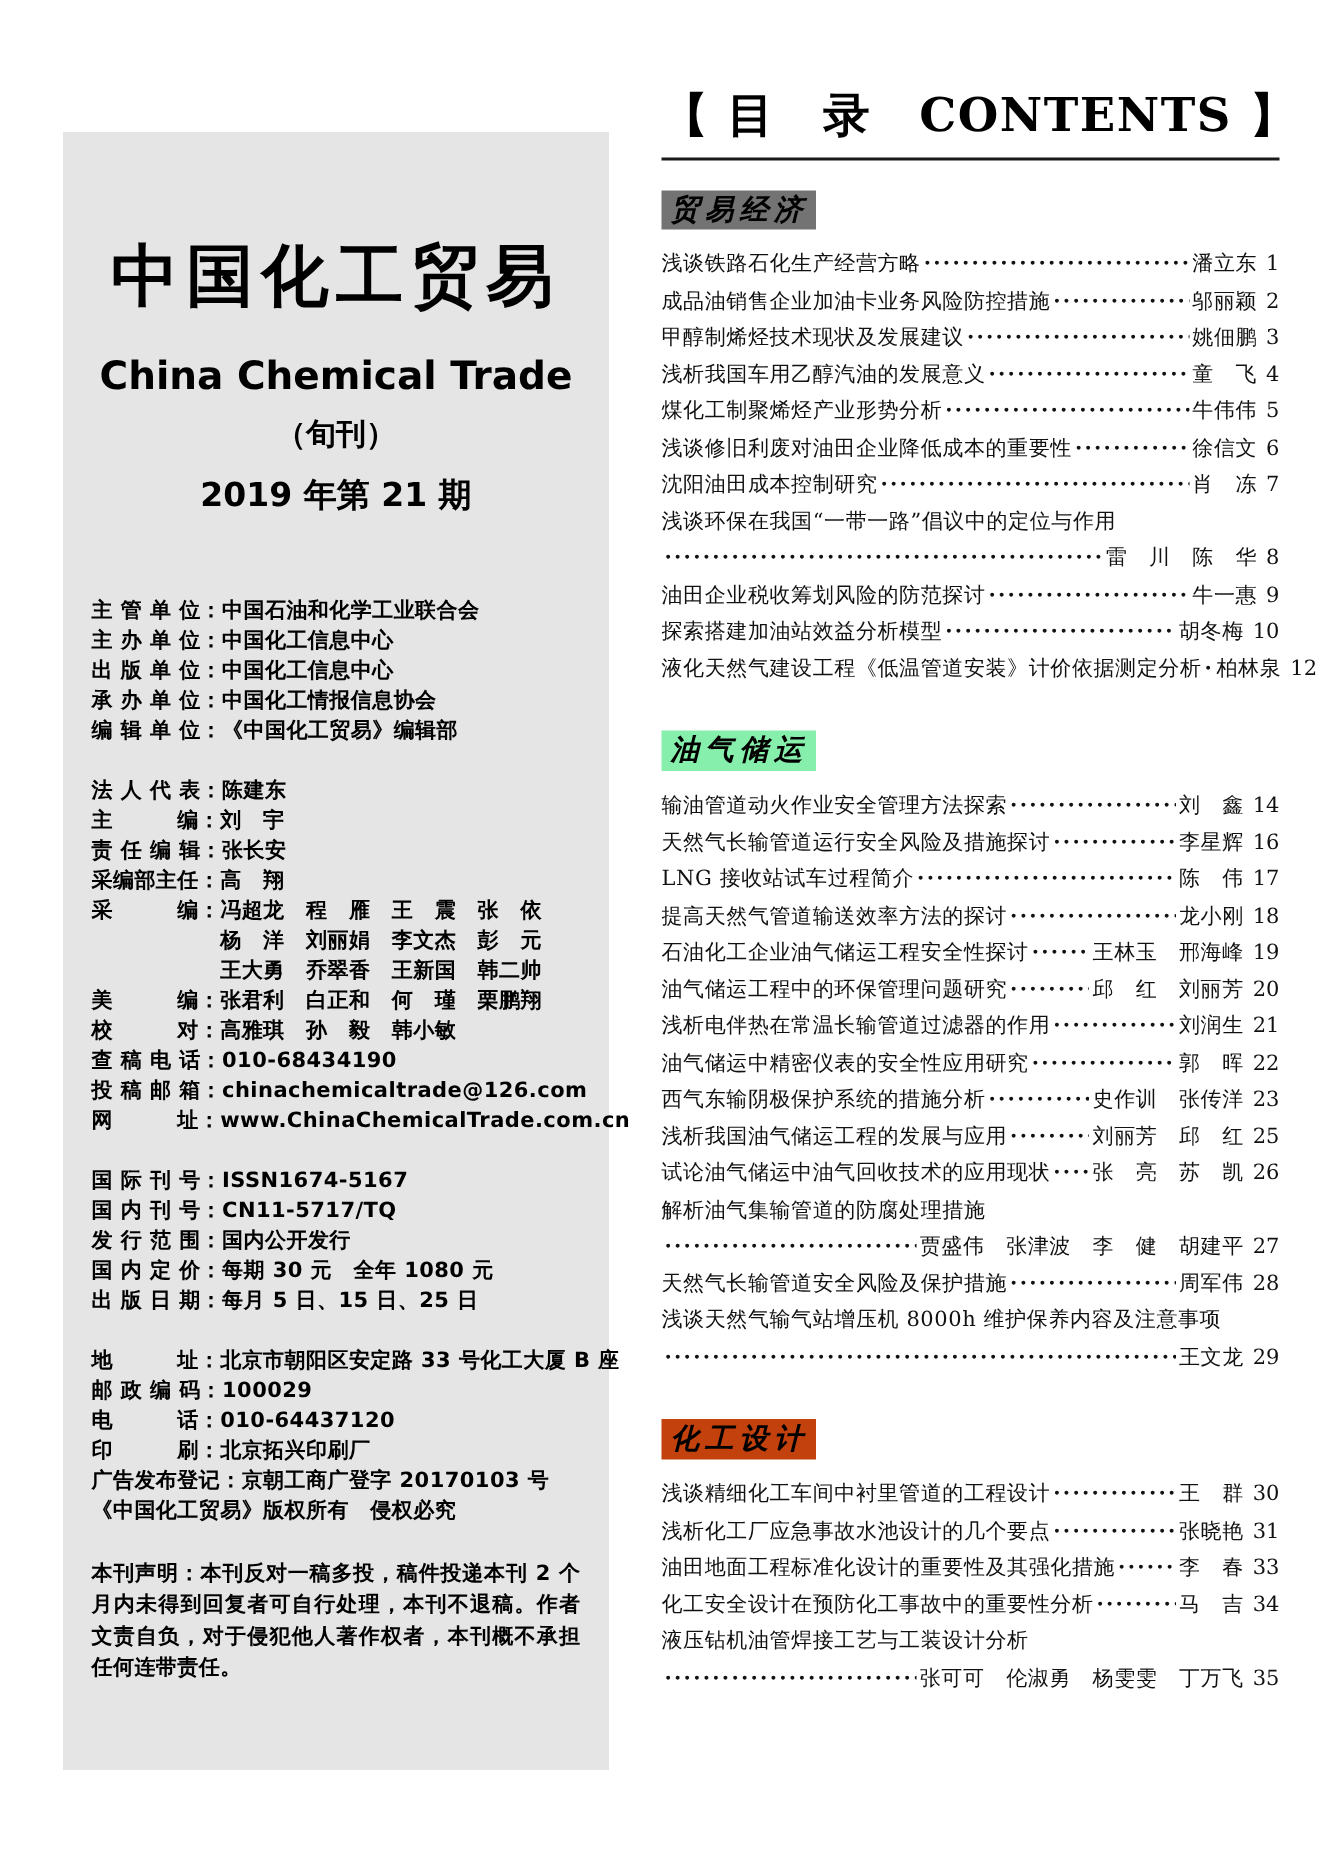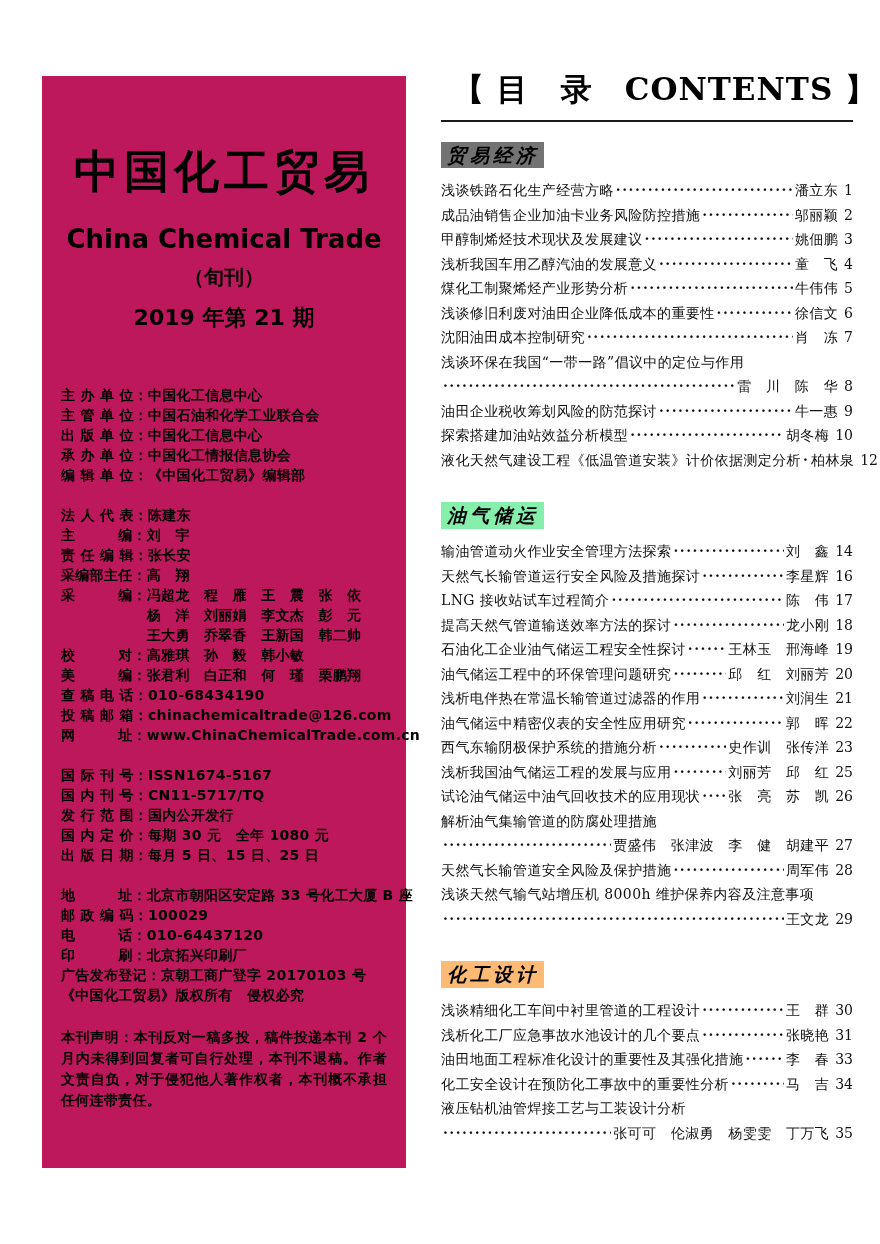--- a/index.html
+++ b/index.html
@@ -23,21 +23,21 @@
     font-size:14px; font-weight:bold; line-height:20px; white-space:nowrap;
     letter-spacing:0.3px;
   }
   .statement {
     margin:22px 0 0 0; font-size:14px; font-weight:bold; line-height:21px;
     text-align:justify; letter-spacing:0.3px;
   }
   
   .toc { position:absolute; left:441px; top:60px; width:412px; }
   .toc-header {
-    margin:12px; font-family:"DejaVu Serif", serif; font-size:31px; font-weight:600;
+    margin:0; font-family:"DejaVu Serif", serif; font-size:31px; font-weight:600;
     text-align:center; letter-spacing:1px; line-height:1.15; white-space:nowrap;
   }
   .toc-rule { border:none; border-top:2px solid #1a1a1a; margin:9px 0 0 0; }
   .toc-section { margin-top:26px; }
   .toc-section:first-of-type { margin-top:20px; }
   .section-heading {
     display:inline-block; font-family:"DejaVu Serif", serif; font-style:italic;
     font-size:19px; font-weight:600; letter-spacing:4px; background:#d8d8d8;
     padding:2px 5px 2px 6px; line-height:1.2;
   }
@@ -54,43 +54,43 @@
     letter-spacing:1.5px; font-weight:bold; color:#111;
   }
   .entry-authors { flex:0 0 auto; letter-spacing:0.4px; }
   .entry-page { flex:0 0 auto; margin-left:6px; }
 </style>
 </head>
 <body>
 
 <div class="page">
 
-  <aside class="panel" style="background: #be185d;">
+  <aside class="panel" style="background: #e5e5e5; margin-top: 12px;">
     <div class="t-cn">中国化工贸易</div>
     <div class="t-en">China Chemical Trade</div>
     <div class="t-freq">（旬刊）</div>
     <div class="t-issue">2019 年第 21 期</div>
     <div id="info-blocks">
         <div class="info-block">
+          <div class="info-line">主 管 单 位：中国石油和化学工业联合会</div>
           <div class="info-line">主 办 单 位：中国化工信息中心</div>
-          <div class="info-line">主 管 单 位：中国石油和化学工业联合会</div>
           <div class="info-line">出 版 单 位：中国化工信息中心</div>
           <div class="info-line">承 办 单 位：中国化工情报信息协会</div>
           <div class="info-line">编 辑 单 位：《中国化工贸易》编辑部</div>
         </div>
         <div class="info-block">
           <div class="info-line">法 人 代 表：陈建东</div>
           <div class="info-line">主　　　编：刘　宇</div>
           <div class="info-line">责 任 编 辑：张长安</div>
           <div class="info-line">采编部主任：高　翔</div>
           <div class="info-line">采　　　编：冯超龙　程　雁　王　震　张　依</div>
           <div class="info-line">　　　　　　杨　洋　刘丽娟　李文杰　彭　元</div>
           <div class="info-line">　　　　　　王大勇　乔翠香　王新国　韩二帅</div>
+          <div class="info-line">美　　　编：张君利　白正和　何　瑾　栗鹏翔</div>
           <div class="info-line">校　　　对：高雅琪　孙　毅　韩小敏</div>
-          <div class="info-line">美　　　编：张君利　白正和　何　瑾　栗鹏翔</div>
           <div class="info-line">查 稿 电 话：010-68434190</div>
           <div class="info-line">投 稿 邮 箱：chinachemicaltrade@126.com</div>
           <div class="info-line">网　　　址：www.ChinaChemicalTrade.com.cn</div>
         </div>
         <div class="info-block">
           <div class="info-line">国 际 刊 号：ISSN1674-5167</div>
           <div class="info-line">国 内 刊 号：CN11-5717/TQ</div>
           <div class="info-line">发 行 范 围：国内公开发行</div>
           <div class="info-line">国 内 定 价：每期 30 元　全年 1080 元</div>
           <div class="info-line">出 版 日 期：每月 5 日、15 日、25 日</div>
@@ -321,21 +321,21 @@
               </div>
               <div class="entry-line">
                 <span class="dots"></span>
                 <span class="entry-authors">王文龙</span>
                 <span class="entry-page">29</span>
               </div>
             </div>
           </div>
         </div>
         <div class="toc-section">
-          <div><span class="section-heading" style="background: #fdba74;">化工设计</span></div>
+          <div><span class="section-heading" style="background: #c2410c;">化工设计</span></div>
           <div class="entries">
             <div>
               <div class="entry-line">
                 <span class="entry-title">浅谈精细化工车间中衬里管道的工程设计</span>
                 <span class="dots"></span>
                 <span class="entry-authors">王　群</span>
                 <span class="entry-page">30</span>
               </div>
             </div>
             <div>

